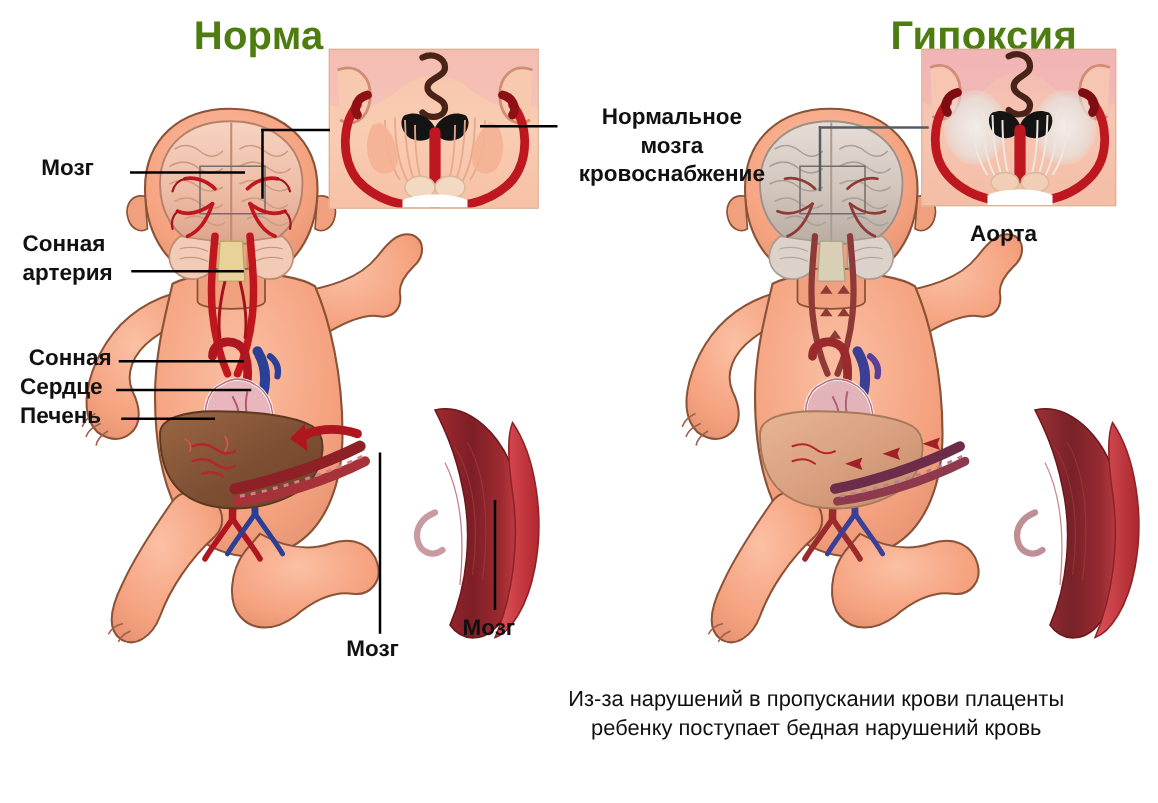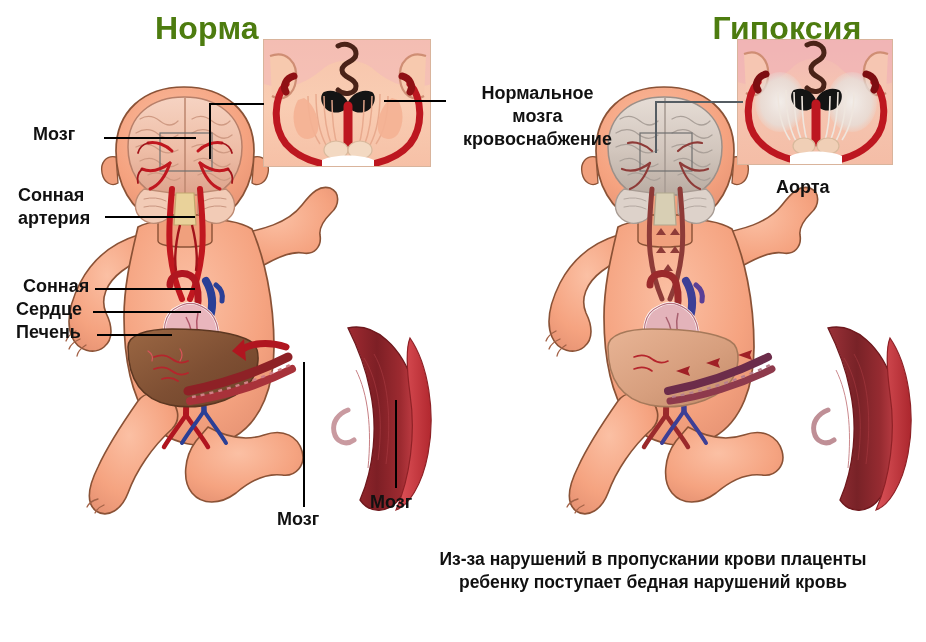--- a/index.html
+++ b/index.html
@@ -34,21 +34,21 @@
     font-weight: bold;
     font-size: 18px;
     line-height: 21px;
     color: #111111;
     white-space: nowrap;
   }
   .lbl.ctr { text-align: center; }
 
   .caption {
     position: absolute;
-    font-weight: bold;
+    font-weight: normal;
     font-size: 17.5px;
     line-height: 23px;
     color: #101010;
     text-align: center;
     white-space: nowrap;
   }
 
   
   .lead {
     position: absolute;

